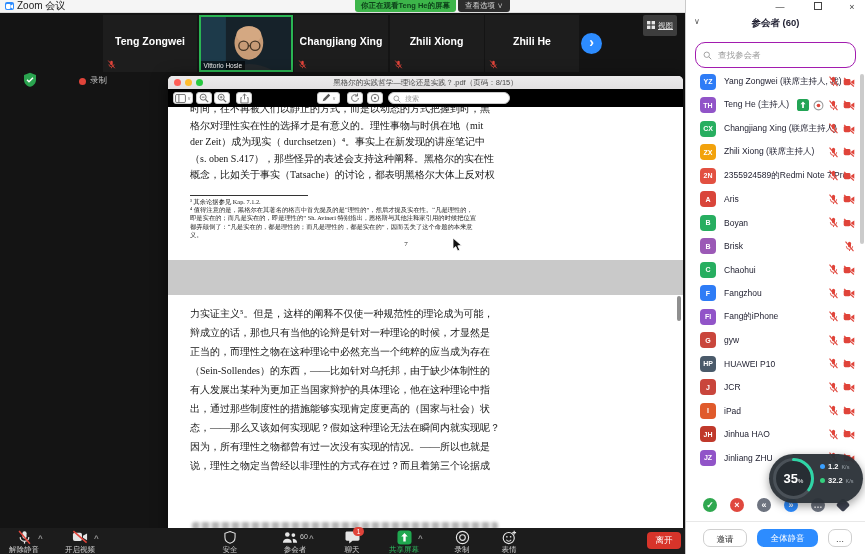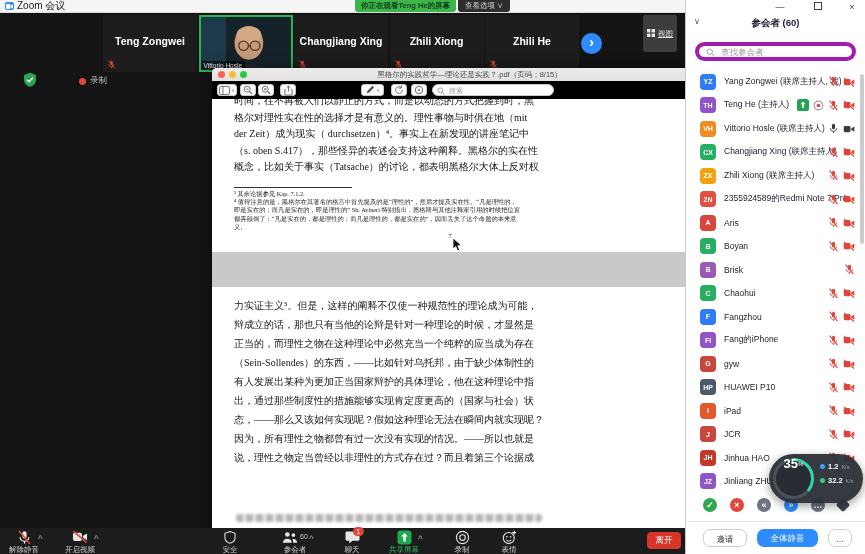--- a/index.html
+++ b/index.html
@@ -20,31 +20,31 @@
   
   .tile{position:absolute;top:15px;height:57px;width:94px;background:#1d1d1d;box-sizing:border-box;}
   .tile .tname{position:absolute;left:0;right:0;top:20px;text-align:center;color:#fff;
                font-size:10.5px;font-weight:bold;}
   .tile .tmic{position:absolute;left:4px;bottom:3px;line-height:0;}
   .tile.video{border:2px solid #2ab553;}
   .tile .vname{position:absolute;left:0;bottom:0;background:rgba(0,0,0,.55);color:#eee;
                font-size:6.5px;line-height:9px;padding:0 3px;}
   .next-btn{position:absolute;left:581px;top:33px;width:21px;height:21px;border-radius:50%;
             background:#2d8cff;color:#fff;text-align:center;line-height:19px;font-size:14px;font-weight:bold;}
-  .view-btn{position:absolute;left:643px;top:15px;height:13px;padding:12px 4px;background:#3d3d3d;border-radius:2px;
+  .view-btn{position:absolute;left:643px;top:15px;height:13px;padding:4px 4px;background:#3d3d3d;border-radius:2px;
             color:#e6e6e6;font-size:7.5px;display:flex;align-items:center;gap:3px;text-decoration:underline;}
 
   
   .rec-shield{position:absolute;left:22px;top:72px;line-height:0;}
   .rec-dot{position:absolute;left:79px;top:78px;width:7px;height:7px;border-radius:50%;background:#e0443a;}
   .rec-label{position:absolute;left:90px;top:75px;font-size:8.5px;color:#bdbdbd;}
 
   
-  .pdf{position:absolute;left:168px;top:68px;width:515px;height:460px;background:#fff;
-       border-radius:5px 5px 0 0;box-shadow:0 2px 16px rgba(0,0,0,.55);margin-left:44px;}
+  .pdf{position:absolute;left:168px;top:76px;width:515px;height:460px;background:#fff;
+       border-radius:5px 5px 0 0;box-shadow:0 2px 16px rgba(0,0,0,.55);}
   .pdf-titlebar{position:absolute;top:0;left:0;right:0;height:13px;background:linear-gradient(#ecebec,#e2e0e1);
                 border-bottom:1px solid #cfcdce;border-radius:5px 5px 0 0;}
   .light{position:absolute;top:3px;width:7px;height:7px;border-radius:50%;}
   .pdf-title{width:100%;text-align:center;font-size:7.5px;color:#4a4a4a;line-height:13px;white-space:nowrap;}
   .pdf-toolbar{position:absolute;top:13px;left:0;right:0;height:18px;background:#000000;
                border-bottom:4px solid #a3a3a3;}
   .tb-btn{position:absolute;top:3px;height:12px;background:#fcfcfc;border:1px solid #c9c9c9;border-radius:3px;
           display:flex;align-items:center;justify-content:center;gap:1px;font-size:6px;color:#666;box-sizing:border-box;}
   .pdf-search{position:absolute;left:220px;top:3px;width:122px;height:12px;border:1px solid #c9c9c9;border-radius:6px;
               background:#fff;display:flex;align-items:center;gap:2px;padding:0 4px;box-sizing:border-box;}
@@ -83,22 +83,22 @@
   
   .panel{position:absolute;left:685px;top:0;width:180px;height:554px;background:#fff;
          border-left:1px solid #c9c9c9;box-sizing:border-box;z-index:10;}
   .winctl{position:absolute;top:1px;font-size:9px;color:#444;width:14px;text-align:center;line-height:12px;}
   .wc-min{right:78px;}
   .wc-max{right:40px;}
   .wc-close{right:6px;}
   .wc-box{display:inline-block;width:6px;height:6px;border:1px solid #444;}
   .panel-collapse{position:absolute;left:8px;top:17px;font-size:8px;color:#555;}
   .panel-header{position:absolute;top:17px;left:0;width:100%;text-align:center;font-size:9.5px;font-weight:bold;color:#1e1e30;}
-  .panel-search{position:absolute;left:9px;top:42px;width:161px;height:19px;border:4px solid #a21caf;border-radius:10px;
-                background:#fff;display:flex;align-items:center;gap:4px;padding:5px 7px;box-sizing:border-box;}
+  .panel-search{position:absolute;left:9px;top:42px;width:161px;height:19px;border:1px solid #a21caf;border-radius:10px;
+                background:#fff;display:flex;align-items:center;gap:4px;padding:12px 7px;box-sizing:border-box;}
   .panel-search input{border:none;outline:none;background:transparent;font-size:8.5px;width:100%;
                       font-family:"Liberation Sans",sans-serif;color:#333;}
   .panel-search input::placeholder, .pdf-search input::placeholder{color:#9a9a9a;}
   .plist{position:absolute;top:70px;left:0;width:100%;}
   .prow{position:relative;height:23.5px;display:flex;align-items:center;padding-left:14px;box-sizing:border-box;}
   .avatar{width:16px;height:16px;border-radius:4px;color:#fff;font-size:7px;font-weight:bold;
           display:flex;align-items:center;justify-content:center;margin-right:8px;flex:0 0 16px;}
   .pname{font-size:8.5px;color:#232333;white-space:nowrap;}
   .picons{position:absolute;right:10px;display:flex;gap:4px;align-items:center;line-height:0;}
   .pscroll{position:absolute;right:1px;top:74px;width:4px;height:170px;background:#cbcbcb;border-radius:2px;}
@@ -109,21 +109,21 @@
   .pfbtn{position:absolute;top:529px;height:18px;border-radius:7px;font-size:8.5px;text-align:center;
          line-height:18px;box-sizing:border-box;}
   .invite{left:17px;width:44px;border:1px solid #cfcfcf;color:#333;background:#fff;}
   .muteall{left:71px;width:61px;background:#2d8cff;color:#fff;}
   .pfmore{left:142px;width:24px;border:1px solid #cfcfcf;color:#333;background:#fff;}
 
   
   .stats{position:absolute;left:83px;top:454px;width:94px;height:49px;border-radius:25px;
          background:rgba(44,50,56,.96);box-shadow:0 3px 10px rgba(0,0,0,.4);z-index:20;}
   .gauge{position:absolute;left:2px;top:2px;width:45px;height:45px;}
-  .gauge .pct{position:absolute;left:0;top:0;width:45px;height:45px;display:flex;
+  .gauge .pct{position:absolute;left:0;top:0;width:45px;height:45px;display:flex;align-items:center;
               justify-content:center;color:#fff;font-size:13px;font-weight:bold;}
   .gauge .pct small{font-size:6px;font-weight:normal;margin-top:5px;}
   .stat-rows{position:absolute;left:51px;top:8px;display:flex;flex-direction:column;gap:5px;}
   .stat-row{display:flex;align-items:center;gap:3px;}
   .sdot{width:5px;height:5px;border-radius:50%;}
   .sval{color:#fff;font-size:7.5px;font-weight:bold;}
   .sunit{color:#9aa2a8;font-size:5.5px;}
 </style>
 </head>
 <body>
@@ -455,35 +455,20 @@
   <line x1="2.2" y1="1" x2="13.8" y2="14.6" stroke="#E0443A" stroke-width="1.6"></line>
               </svg></span>
             <span><svg width="12" height="10.2" viewBox="0 0 17 14">
                 <rect x="1" y="2.6" width="9.6" height="8.8" rx="2" fill="#E0443A"></rect>
   <path d="M11.6 6l4.4-2.6v7.2L11.6 8z" fill="#E0443A"></path>
   <line x1="1.5" y1="1" x2="15.5" y2="13.2" stroke="#E0443A" stroke-width="1.6"></line>
               </svg></span>
           </span>
         </div>
         <div class="prow">
-          <span class="avatar" style="background: rgb(238, 140, 34);">VH</span>
-          <span class="pname">Vittorio Hosle (联席主持人)</span>
-          <span class="picons">
-            <span><svg width="11" height="11" viewBox="0 0 16 16">
-                <rect x="5.8" y="1.2" width="4.4" height="8" rx="2.2" fill="#3a3a44"></rect>
-  <path d="M3.4 7.6a4.6 4.6 0 0 0 9.2 0" fill="none" stroke="#3a3a44" stroke-width="1.3"></path>
-  <line x1="8" y1="12.4" x2="8" y2="14.6" stroke="#3a3a44" stroke-width="1.3"></line>
-  </svg></span>
-            <span><svg width="12" height="10.2" viewBox="0 0 17 14">
-                <rect x="1" y="2.6" width="9.6" height="8.8" rx="2" fill="#3a3a44"></rect>
-  <path d="M11.6 6l4.4-2.6v7.2L11.6 8z" fill="#3a3a44"></path>
-  </svg></span>
-          </span>
-        </div>
-        <div class="prow">
           <span class="avatar" style="background: rgb(39, 174, 96);">CX</span>
           <span class="pname">Changjiang Xing (联席主持人)</span>
           <span class="picons">
             <span><svg width="11" height="11" viewBox="0 0 16 16">
                 <rect x="5.8" y="1.2" width="4.4" height="8" rx="2.2" fill="#E0443A"></rect>
   <path d="M3.4 7.6a4.6 4.6 0 0 0 9.2 0" fill="none" stroke="#E0443A" stroke-width="1.3"></path>
   <line x1="8" y1="12.4" x2="8" y2="14.6" stroke="#E0443A" stroke-width="1.3"></line>
   <line x1="2.2" y1="1" x2="13.8" y2="14.6" stroke="#E0443A" stroke-width="1.6"></line>
               </svg></span>
             <span><svg width="12" height="10.2" viewBox="0 0 17 14">
@@ -652,39 +637,39 @@
   <line x1="2.2" y1="1" x2="13.8" y2="14.6" stroke="#E0443A" stroke-width="1.6"></line>
               </svg></span>
             <span><svg width="12" height="10.2" viewBox="0 0 17 14">
                 <rect x="1" y="2.6" width="9.6" height="8.8" rx="2" fill="#E0443A"></rect>
   <path d="M11.6 6l4.4-2.6v7.2L11.6 8z" fill="#E0443A"></path>
   <line x1="1.5" y1="1" x2="15.5" y2="13.2" stroke="#E0443A" stroke-width="1.6"></line>
               </svg></span>
           </span>
         </div>
         <div class="prow">
+          <span class="avatar" style="background: rgb(201, 70, 60);">J</span>
+          <span class="pname">JCR</span>
+          <span class="picons">
+            <span><svg width="11" height="11" viewBox="0 0 16 16">
+                <rect x="5.8" y="1.2" width="4.4" height="8" rx="2.2" fill="#E0443A"></rect>
+  <path d="M3.4 7.6a4.6 4.6 0 0 0 9.2 0" fill="none" stroke="#E0443A" stroke-width="1.3"></path>
+  <line x1="8" y1="12.4" x2="8" y2="14.6" stroke="#E0443A" stroke-width="1.3"></line>
+  <line x1="2.2" y1="1" x2="13.8" y2="14.6" stroke="#E0443A" stroke-width="1.6"></line>
+              </svg></span>
+            <span><svg width="12" height="10.2" viewBox="0 0 17 14">
+                <rect x="1" y="2.6" width="9.6" height="8.8" rx="2" fill="#E0443A"></rect>
+  <path d="M11.6 6l4.4-2.6v7.2L11.6 8z" fill="#E0443A"></path>
+  <line x1="1.5" y1="1" x2="15.5" y2="13.2" stroke="#E0443A" stroke-width="1.6"></line>
+              </svg></span>
+          </span>
+        </div>
+        <div class="prow">
           <span class="avatar" style="background: rgb(224, 90, 43);">I</span>
           <span class="pname">iPad</span>
-          <span class="picons">
-            <span><svg width="11" height="11" viewBox="0 0 16 16">
-                <rect x="5.8" y="1.2" width="4.4" height="8" rx="2.2" fill="#E0443A"></rect>
-  <path d="M3.4 7.6a4.6 4.6 0 0 0 9.2 0" fill="none" stroke="#E0443A" stroke-width="1.3"></path>
-  <line x1="8" y1="12.4" x2="8" y2="14.6" stroke="#E0443A" stroke-width="1.3"></line>
-  <line x1="2.2" y1="1" x2="13.8" y2="14.6" stroke="#E0443A" stroke-width="1.6"></line>
-              </svg></span>
-            <span><svg width="12" height="10.2" viewBox="0 0 17 14">
-                <rect x="1" y="2.6" width="9.6" height="8.8" rx="2" fill="#E0443A"></rect>
-  <path d="M11.6 6l4.4-2.6v7.2L11.6 8z" fill="#E0443A"></path>
-  <line x1="1.5" y1="1" x2="15.5" y2="13.2" stroke="#E0443A" stroke-width="1.6"></line>
-              </svg></span>
-          </span>
-        </div>
-        <div class="prow">
-          <span class="avatar" style="background: rgb(201, 70, 60);">J</span>
-          <span class="pname">JCR</span>
           <span class="picons">
             <span><svg width="11" height="11" viewBox="0 0 16 16">
                 <rect x="5.8" y="1.2" width="4.4" height="8" rx="2.2" fill="#E0443A"></rect>
   <path d="M3.4 7.6a4.6 4.6 0 0 0 9.2 0" fill="none" stroke="#E0443A" stroke-width="1.3"></path>
   <line x1="8" y1="12.4" x2="8" y2="14.6" stroke="#E0443A" stroke-width="1.3"></line>
   <line x1="2.2" y1="1" x2="13.8" y2="14.6" stroke="#E0443A" stroke-width="1.6"></line>
               </svg></span>
             <span><svg width="12" height="10.2" viewBox="0 0 17 14">
                 <rect x="1" y="2.6" width="9.6" height="8.8" rx="2" fill="#E0443A"></rect>
   <path d="M11.6 6l4.4-2.6v7.2L11.6 8z" fill="#E0443A"></path>

